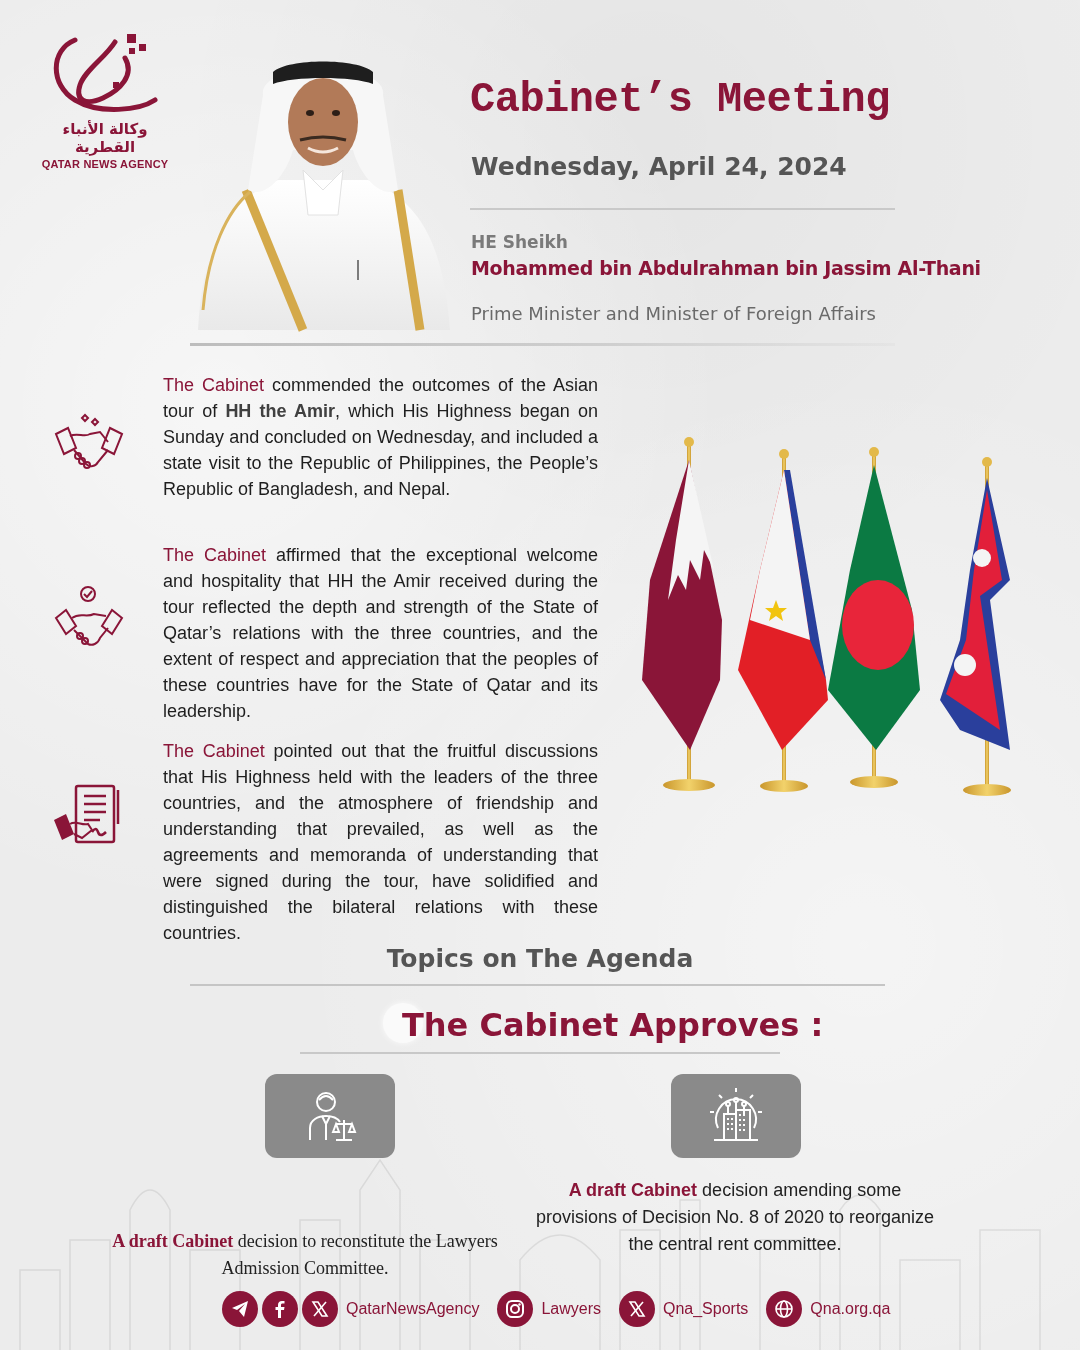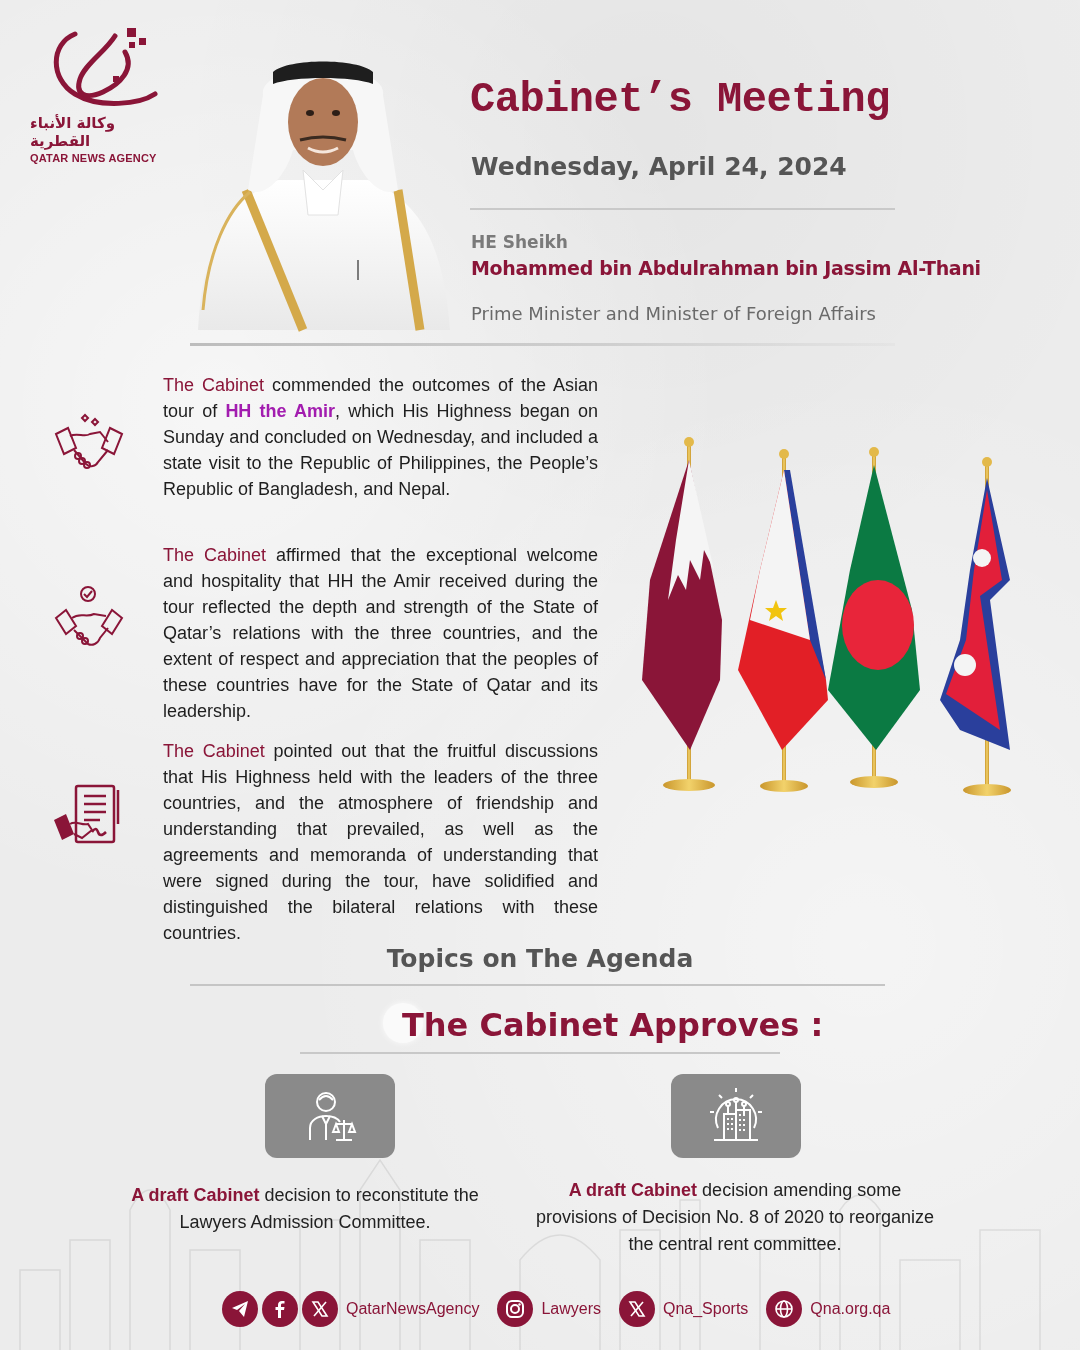--- a/index.html
+++ b/index.html
@@ -11,41 +11,41 @@
       radial-gradient(circle at 80% 70%, rgba(255,255,255,0.45) 0, rgba(255,255,255,0) 45%),
       radial-gradient(circle at 60% 10%, rgba(0,0,0,0.03) 0, rgba(0,0,0,0) 35%);
     font-family: "DejaVu Sans", sans-serif;
     position: relative;
     overflow: hidden;
     color: #222;
   }
   .abs { position: absolute; }
 
   
-  .logo { left: 30px; top: 24px; width: 150px; text-align: left; }
+  .logo { left: 30px; top: 30px; width: 150px; text-align: center; }
   .logo svg { display: block; margin: 0 auto; }
   .logo-ar { font-family: "DejaVu Sans", sans-serif; font-weight: bold; color: #8a1538; font-size: 15px; margin-top: 2px; direction: rtl; }
   .logo-en { font-family: "Liberation Sans", sans-serif; font-weight: bold; color: #8a1538; font-size: 11px; letter-spacing: 0.2px; margin-top: 2px; }
 
   
   .portrait { left: 188px; top: 40px; width: 270px; height: 295px; }
 
   
   .title { left: 470px; top: 76px; font-family: Liberation Mono, monospace; font-weight: bold; font-size: 42px; color: #8a1538; letter-spacing: -0.5px; }
   .date { left: 471px; top: 152px; font-weight: bold; font-size: 25px; color: #555; }
   .rule1 { left: 470px; top: 208px; width: 425px; height: 2px; background: #c9c9c9; }
   .he { left: 471px; top: 232px; font-weight: bold; font-size: 17px; color: #7a7a7a; }
   .pm-name { left: 471px; top: 257px; font-weight: bold; font-size: 19px; color: #8a1538; letter-spacing: -0.3px; }
   .pm-role { left: 471px; top: 303px; font-size: 18px; color: #6a6a6a; }
   .rule2 { left: 190px; top: 343px; width: 705px; height: 3px; background: linear-gradient(to right, #bdbdbd, #cfcfcf 60%, rgba(210,210,210,0.2)); }
 
   
   .para { left: 163px; width: 435px; font-family: "Liberation Sans", sans-serif; font-size: 18px; line-height: 26px; color: #1e1e1e; text-align: justify; }
   .para .hl { color: #8a1538; font-weight: normal; }
-  .para b { font-weight: bold; color: #a21caf; }
+  .para b { font-weight: bold; color: #404040; }
   .p1 { top: 372px; }
   .p2 { top: 542px; }
   .p3 { top: 738px; }
 
   .icon { left: 52px; width: 74px; height: 74px; }
 
   
   .flags { left: 630px; top: 430px; width: 400px; height: 380px; }
 
   
@@ -54,21 +54,21 @@
   .approves-dot { left: 383px; top: 1003px; width: 40px; height: 40px; border-radius: 50%; background: #fafafa; box-shadow: 0 0 6px rgba(255,255,255,0.8); }
   .approves { left: 402px; top: 1006px; font-weight: bold; font-size: 32px; color: #8a1538; }
   .rule4 { left: 300px; top: 1052px; width: 480px; height: 2px; background: #c8c8c8; }
 
   .topic-box { width: 130px; height: 84px; border-radius: 12px; background: #8a8a8a; display: flex; align-items: center; justify-content: center; }
   .tb1 { left: 265px; top: 1074px; }
   .tb2 { left: 671px; top: 1074px; }
 
   .topic-text { font-family: "Liberation Sans", sans-serif; font-size: 18px; line-height: 27px; color: #222; text-align: center; }
   .topic-text .hl { color: #8a1538; font-weight: bold; }
-  .tt1 { left: 100px; top: 1182px; width: 410px; }
+  .tt1 { left: 100px; top: 1228px; width: 410px; font-family: Liberation Serif, serif; }
   .tt2 { left: 530px; top: 1177px; width: 410px; }
 
   
   .footer { left: 222px; top: 1290px; height: 38px; display: flex; align-items: center; gap: 4px; }
   .soc { width: 36px; height: 36px; border-radius: 50%; background: #8a1538; display: flex; align-items: center; justify-content: center; }
   .soc-label { font-family: "Liberation Sans", sans-serif; font-size: 16px; color: #8a1538; margin: 0 14px 0 4px; }
 
   
   .skyline { left: 0; top: 1150px; width: 1080px; height: 200px; opacity: 0.12; }
 </style>

